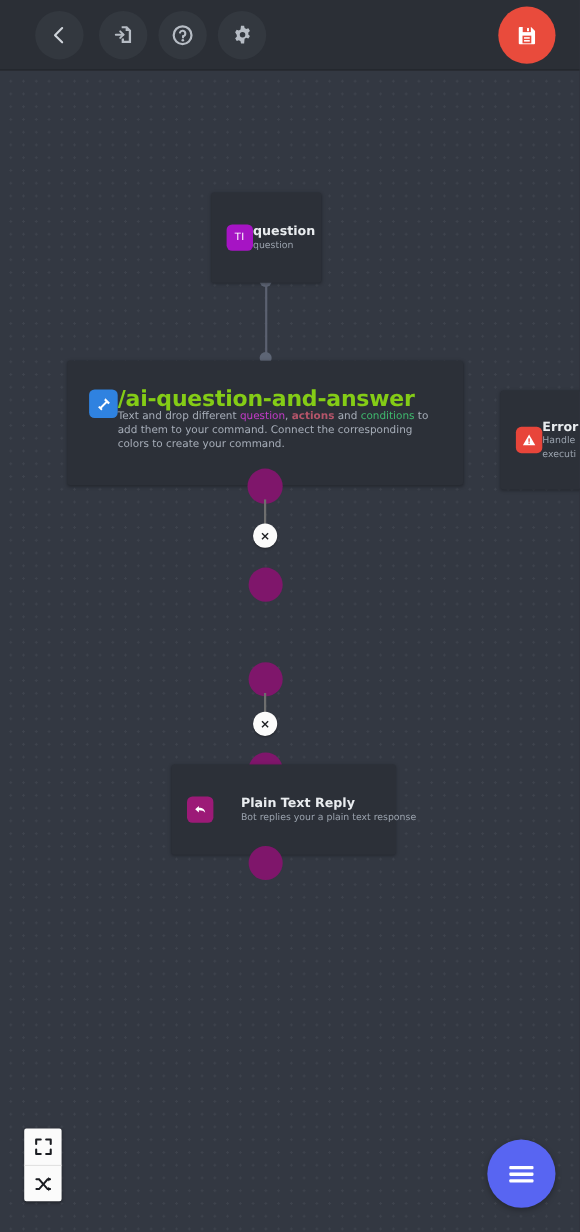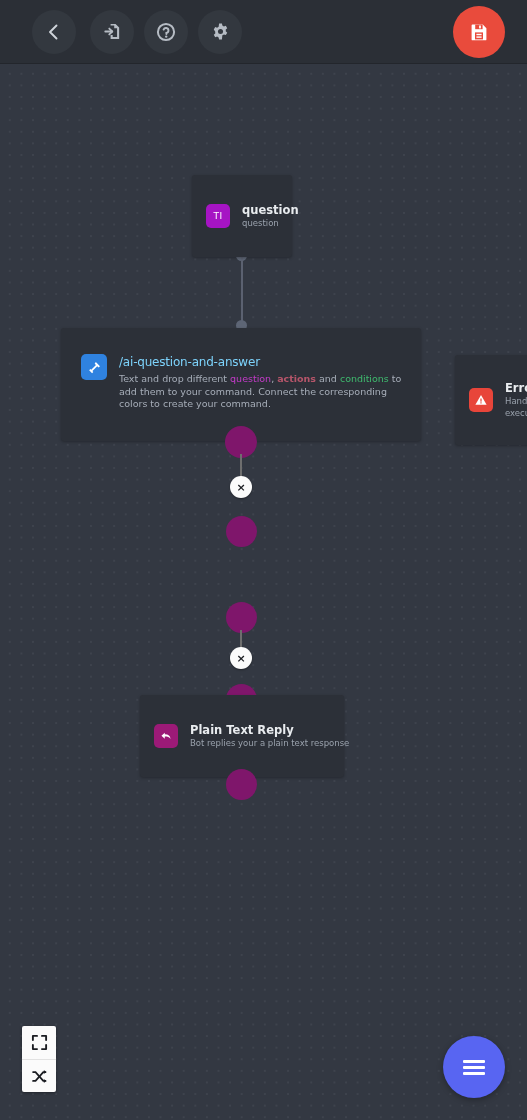--- a/index.html
+++ b/index.html
@@ -80,21 +80,20 @@
     padding: 0 14px;
     box-shadow: 0 1px 3px rgba(0,0,0,0.28);
   }
   .node-icon {
     width: 26px; height: 26px;
     border-radius: 5px;
     display: flex;
     align-items: center;
     justify-content: center;
     flex: 0 0 auto;
-    margin-right: 12px;
     color: #fff;
     font-size: 9px;
     font-weight: normal;
     letter-spacing: .5px;
   }
   .node-text { min-width: 0; }
   .node-title {
     color: #e9ecef;
     font-size: 11.5px;
     font-weight: bold;
@@ -120,23 +119,23 @@
   #node-command {
     left: 61px; top: 264px;
     width: 360px; height: 113px;
     align-items: flex-start;
     padding: 24px 18px 0 20px;
   }
   #node-command .node-icon {
     background: #2f82e0; width: 26px; height: 26px; margin-top: 2px;
   }
   .cmd-title {
-    color: #7dd3fc;
-    font-size: 12px;
-    font-weight: normal;
+    color: #84cc16;
+    font-size: 20px;
+    font-weight: bold;
     line-height: 20px;
     letter-spacing: -.2px;
   }
   .cmd-desc {
     color: #a6adb8;
     font-size: 9.5px;
     line-height: 12.5px;
     max-width: 290px;
     margin-top: 1px;
   }
@@ -155,22 +154,22 @@
 
   
   #node-api {
     left: 136px; top: 464px;
     width: 212px; height: 82px;
   }
   #node-api .node-icon { background: #9c1a77; width: 24px; height: 24px; }
 
   
   #node-reply {
-    left: 140px; top: 631px;
-    width: 204px; height: 82px;
+    left: 156px; top: 631px;
+    width: 204px; height: 82px; gap: 25px;
   }
   #node-reply .node-icon { background: #9c1a77; width: 24px; height: 24px; }
 
   
   .port {
     position: absolute;
     border-radius: 50%;
   }
   .port-grey { background: #5d6575; }
   .port-magenta { background: #7f166b; }

